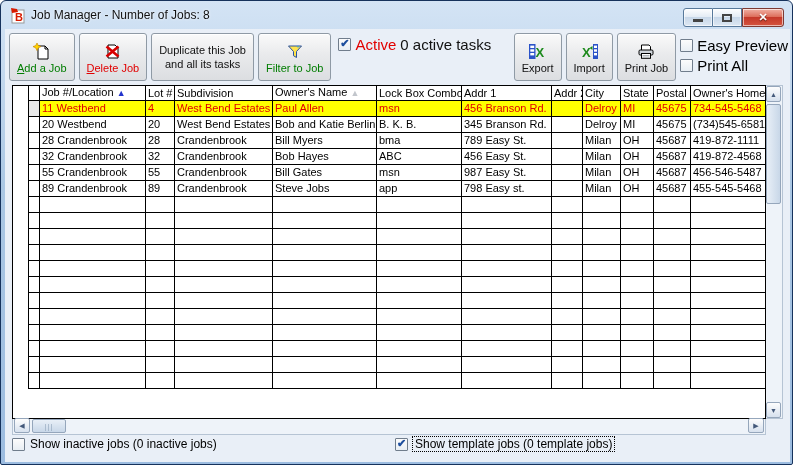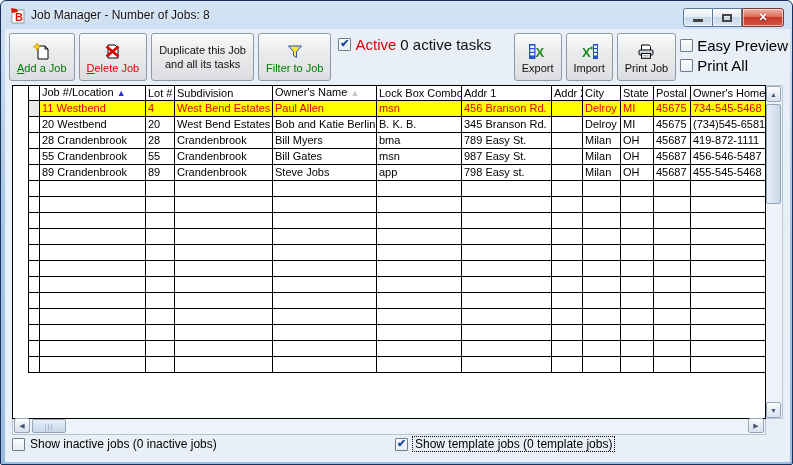--- a/index.html
+++ b/index.html
@@ -283,20 +283,34 @@
                 <td>bma</td>
                 <td>789 Easy St.</td>
                 <td></td>
                 <td>Milan</td>
                 <td>OH</td>
                 <td>45687</td>
                 <td>419-872-1111</td>
               </tr>
               <tr>
                 <td class="sel"></td>
+                <td>32 Crandenbrook</td>
+                <td>32</td>
+                <td>Crandenbrook</td>
+                <td>Bob Hayes</td>
+                <td>ABC</td>
+                <td>456 Easy St.</td>
+                <td></td>
+                <td>Milan</td>
+                <td>OH</td>
+                <td>45687</td>
+                <td>419-872-4568</td>
+              </tr>
+              <tr>
+                <td class="sel"></td>
                 <td>55 Crandenbrook</td>
                 <td>55</td>
                 <td>Crandenbrook</td>
                 <td>Bill Gates</td>
                 <td>msn</td>
                 <td>987 Easy St.</td>
                 <td></td>
                 <td>Milan</td>
                 <td>OH</td>
                 <td>45687</td>

